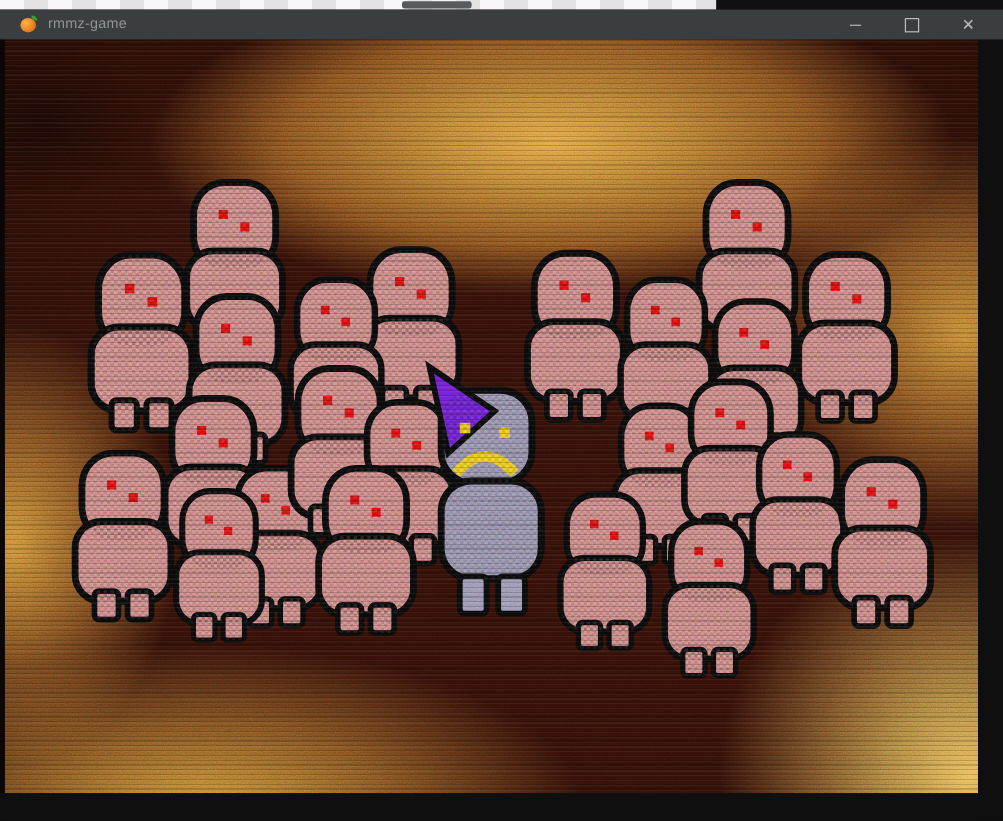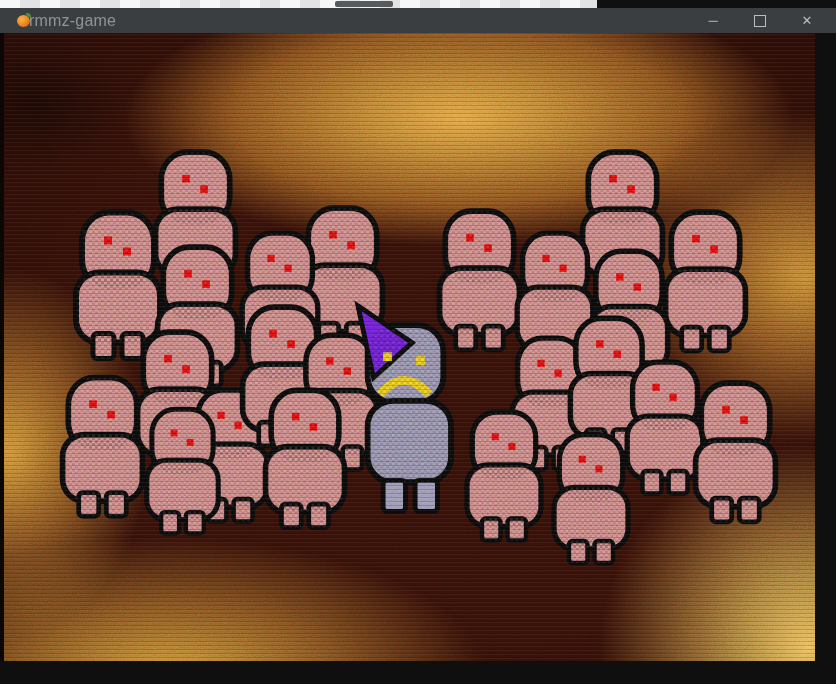--- a/index.html
+++ b/index.html
@@ -15,21 +15,21 @@
     background:repeating-linear-gradient(90deg,#f7f7f7 0 20px,#e3e3e3 20px 40px);}
   .desk-strip-dark{position:absolute;left:597px;top:0;width:239px;height:8px;background:#101010;}
   .desk-tab{position:absolute;left:335px;top:1px;width:58px;height:6px;background:#575b5d;border-radius:2px;}
   
   .titlebar{position:absolute;left:0;top:8px;width:836px;height:25px;background:var(--titlebar);
     display:flex;align-items:center;}
   .app-icon{position:absolute;left:17px;top:5px;width:15px;height:15px;}
   .app-icon .fruit{position:absolute;left:0;top:2px;width:13px;height:12px;border-radius:50%;
     background:radial-gradient(circle at 35% 35%,#ffb347,#e07818 70%,#a44d0c);}
   .app-icon .leaf{position:absolute;left:9px;top:0;width:5px;height:4px;border-radius:0 4px 0 4px;background:#3f9b2f;}
-  .title-text{position:absolute;left:29px;top:4px;font-size:16px;color:var(--title-text);letter-spacing:.2px;}
+  .title-text{position:absolute;left:40px;top:4px;font-size:12px;color:var(--title-text);letter-spacing:.2px;}
   .win-controls{position:absolute;right:14px;top:0;height:25px;display:flex;align-items:center;gap:17px;}
   .win-btn{width:30px;height:25px;display:flex;align-items:center;justify-content:center;
     color:#b9bdbf;font-size:13px;line-height:1;cursor:default;}
   .max-box{width:10px;height:10px;border:1px solid #b9bdbf;}
   
   .canvas{position:absolute;left:4px;top:33px;width:811px;height:628px;overflow:hidden;
     background:
       radial-gradient(ellipse 120px 90px at 30px 70px, rgba(26,8,4,.85), transparent 75%),
       radial-gradient(ellipse 430px 165px at 455px 85px, rgba(235,170,70,.95), rgba(205,135,48,.55) 52%, transparent 78%),
       radial-gradient(ellipse 250px 230px at 800px 245px, rgba(222,155,60,.85), transparent 72%),

